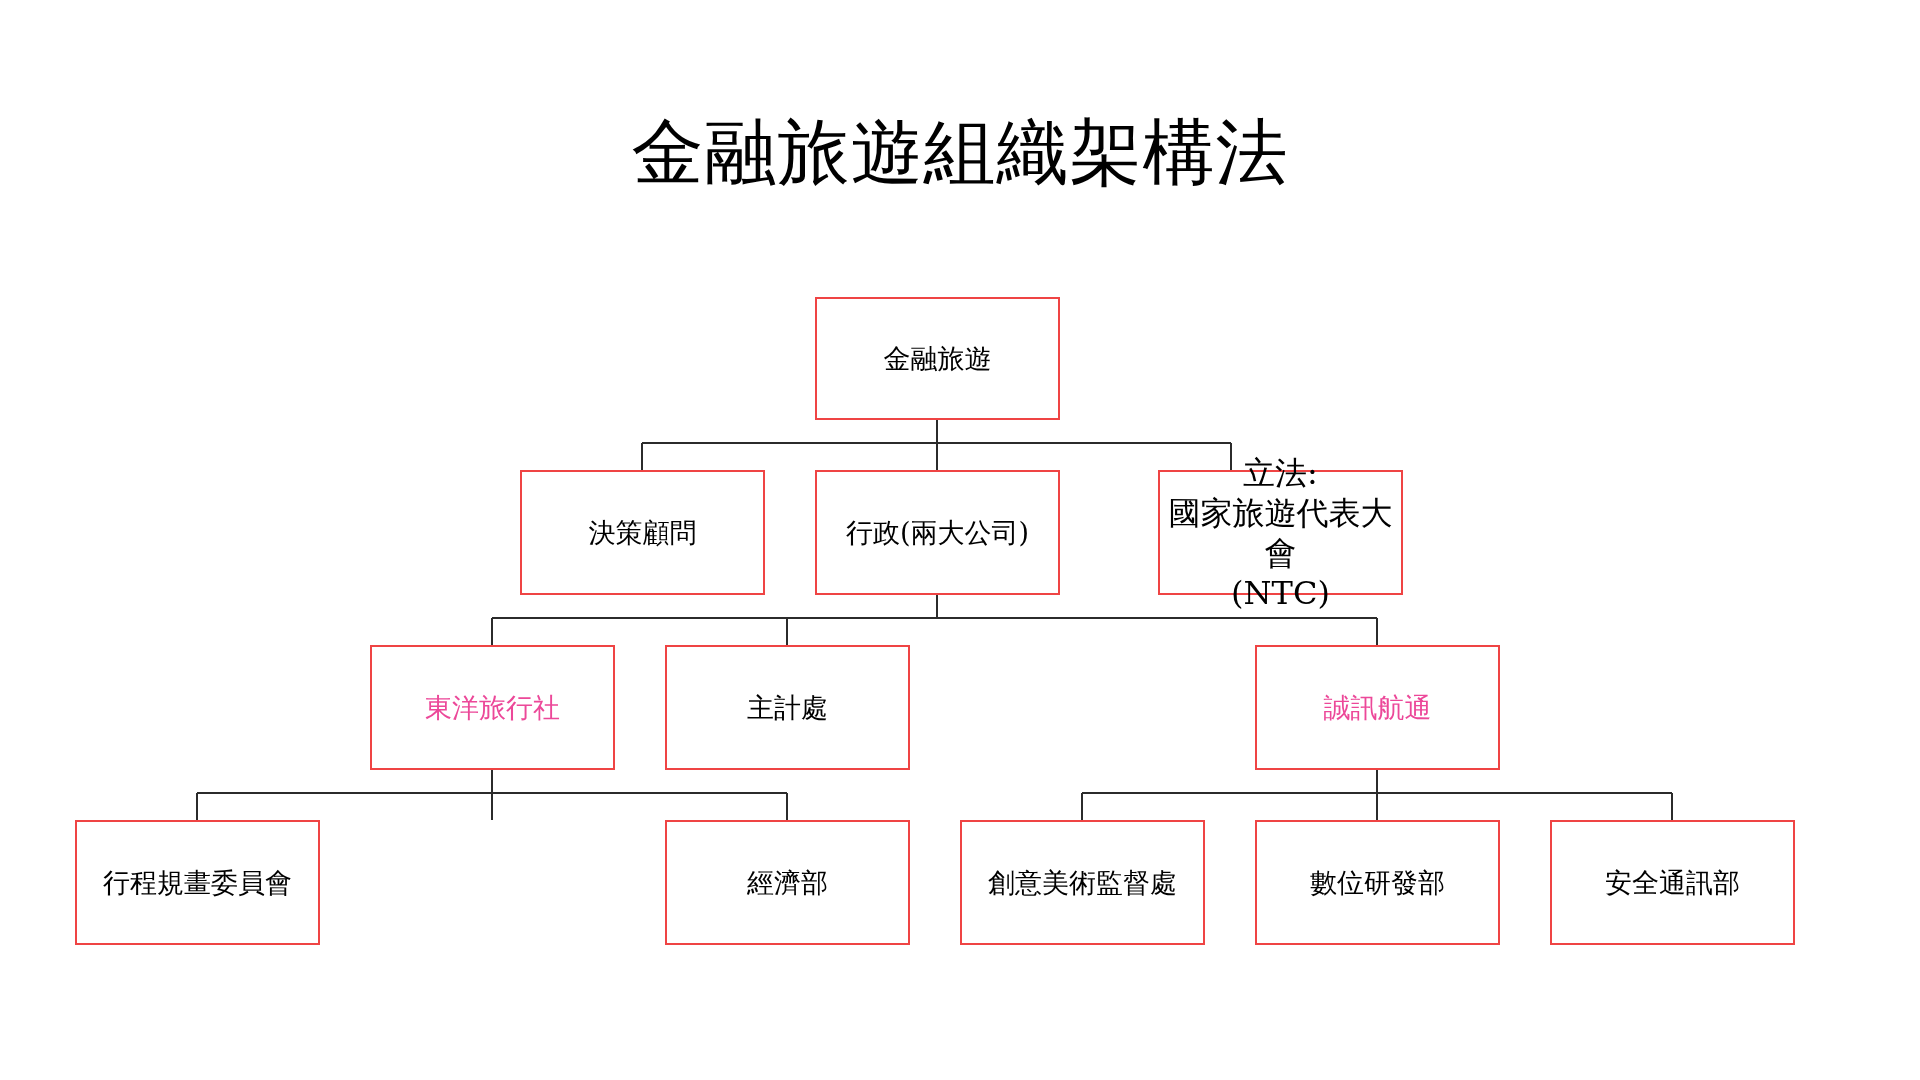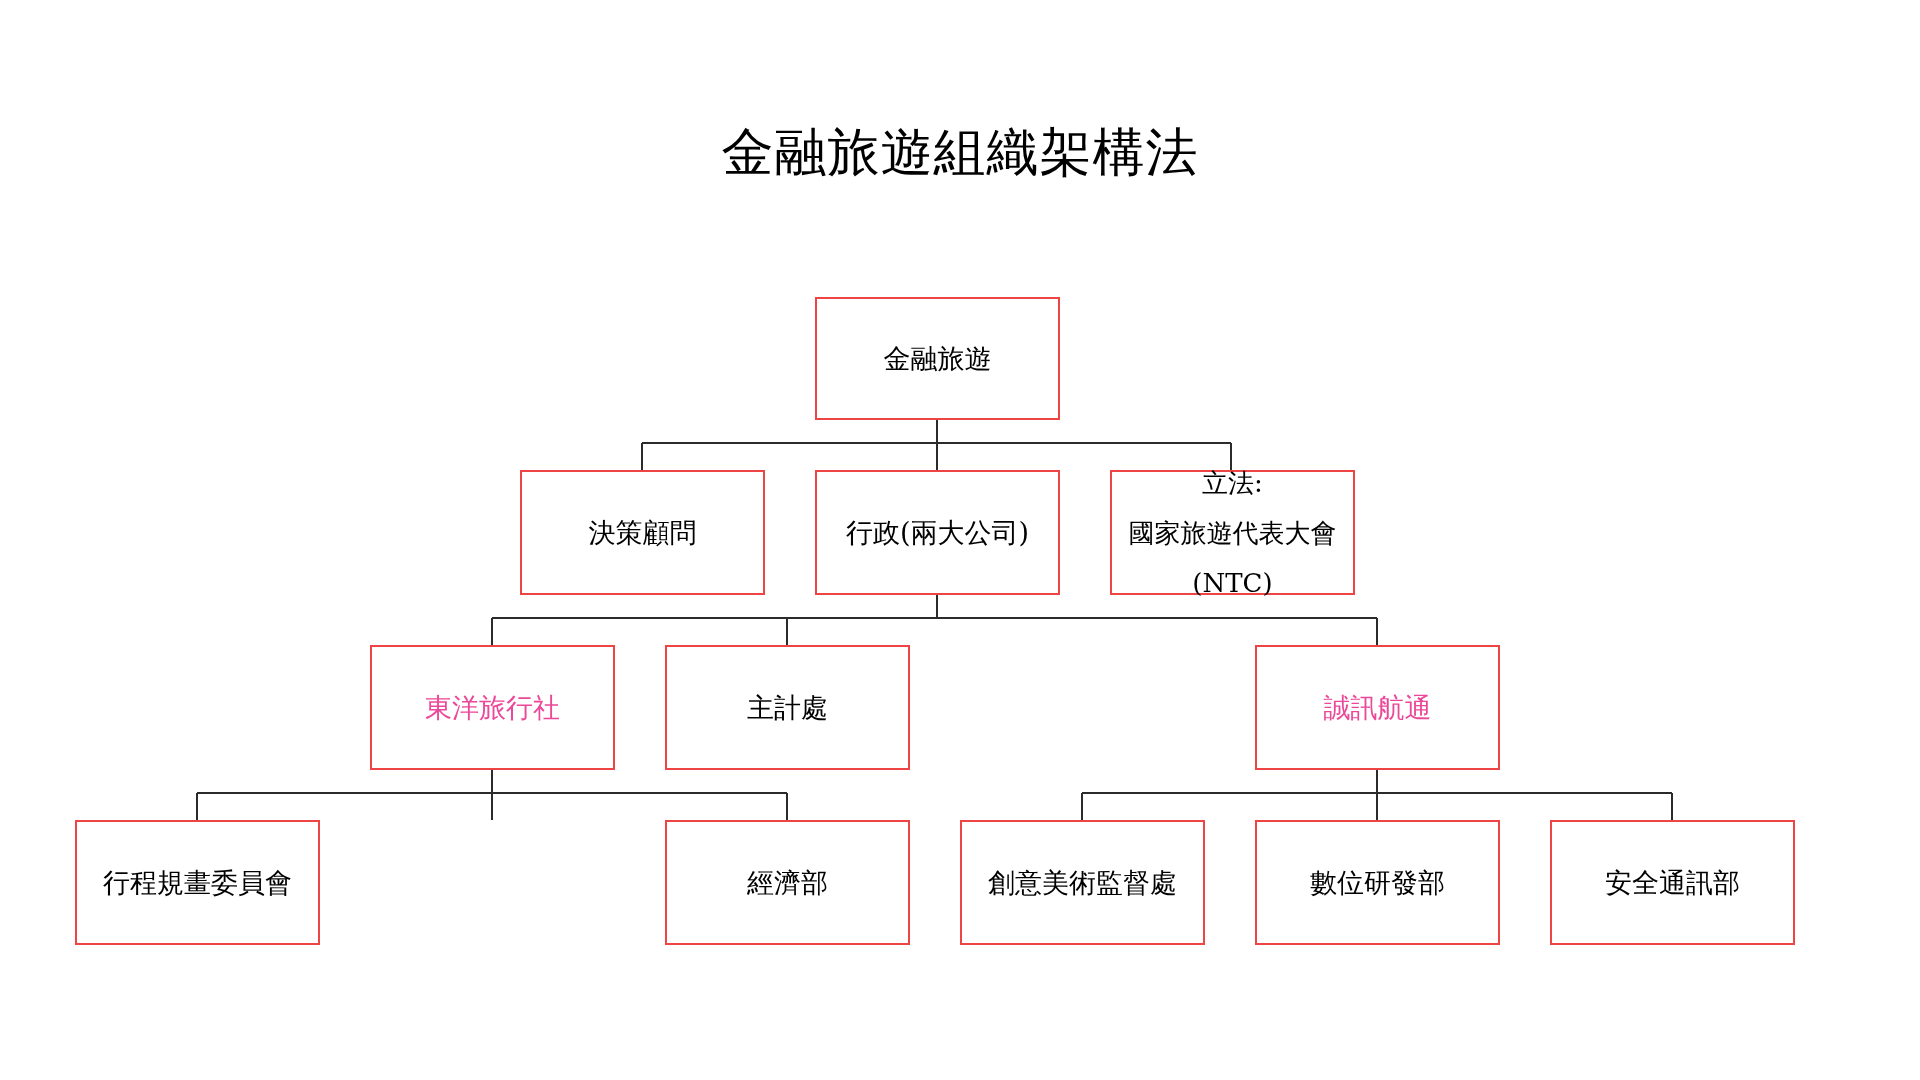--- a/index.html
+++ b/index.html
@@ -18,21 +18,21 @@
   }
 
   
   #chart-title {
     position: absolute;
     left: 0;
     top: 104px;
     width: 1920px;
     text-align: center;
     font-family: "DejaVu Serif", "Liberation Serif", serif;
-    font-size: 52px;
+    font-size: 72px;
     line-height: 96px;
     font-weight: 400;
     color: #000000;
     letter-spacing: 1px;
     white-space: nowrap;
   }
 
   
   #connectors {
     position: absolute;
@@ -68,22 +68,23 @@
     display: block;
     width: 100%;
     white-space: pre-line;
   }
   .node.link-node .node-text {
     color: #ec4899;
     text-underline-offset: 5px;
     text-decoration-thickness: 2px;
   }
   .node.multiline {
-    line-height: 50px;
-    font-size: 26px;
+    line-height: 40px;
+    font-size: 32px;
+    margin-left: 48px;
   }
 </style>
 </head>
 <body>
 
 <div id="stage">
 
   <div id="chart-title">金融旅遊組織架構法</div>
 
   <svg id="connectors" width="1920" height="1080" viewBox="0 0 1920 1080" xmlns="http://www.w3.org/2000/svg">

